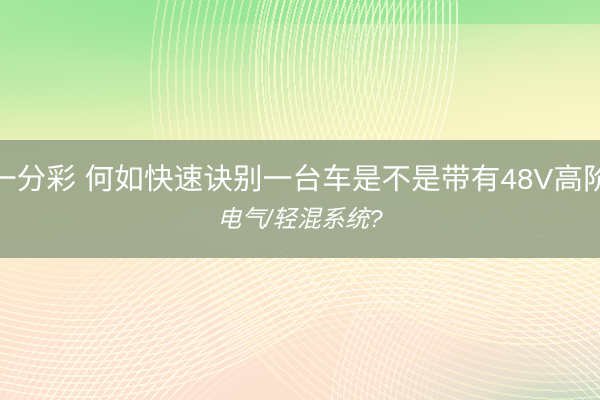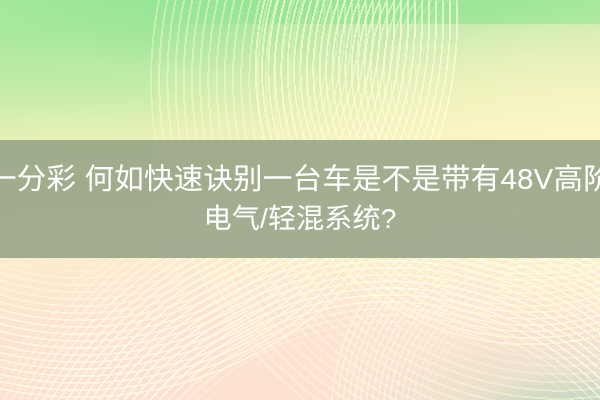--- a/index.html
+++ b/index.html
@@ -283,21 +283,21 @@
   .caption-line {
     color: #ffffff;
     font-family: "Liberation Sans", "DejaVu Sans", sans-serif;
     font-size: 30px;
     line-height: 40px;
     letter-spacing: 0.2px;
     white-space: nowrap;
     text-align: center;
   }
   .caption-line-1 { font-size: 29.5px; }
-  .caption-line-2 { font-size: 28px; }
+  .caption-line-2 { font-size: 24px; font-style: italic; }
 </style>
 </head>
 <body>
 
 <div class="stage">
 
   <div class="bg-base"></div>
   <div class="bg-green-wash"></div>
   <div class="bg-cream-wash"></div>
   <div class="bg-peach-wash"></div>

